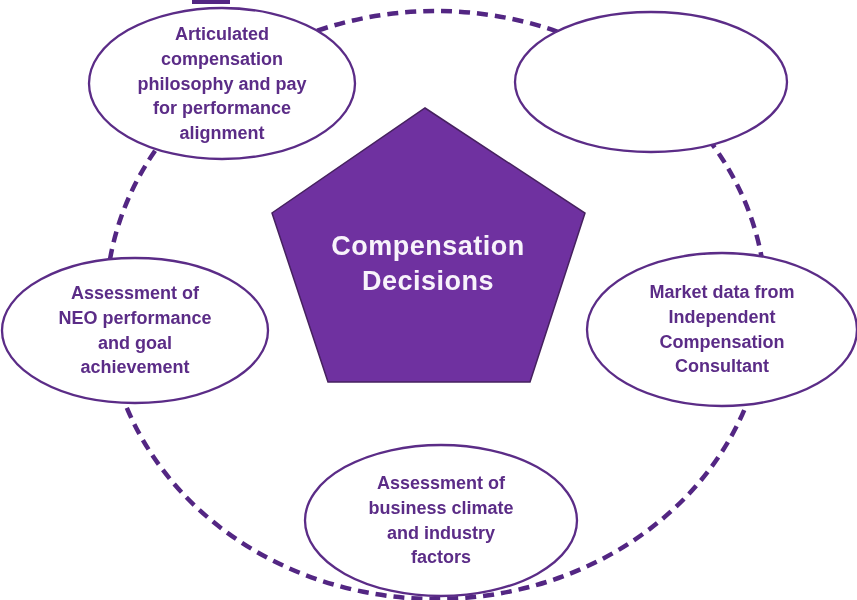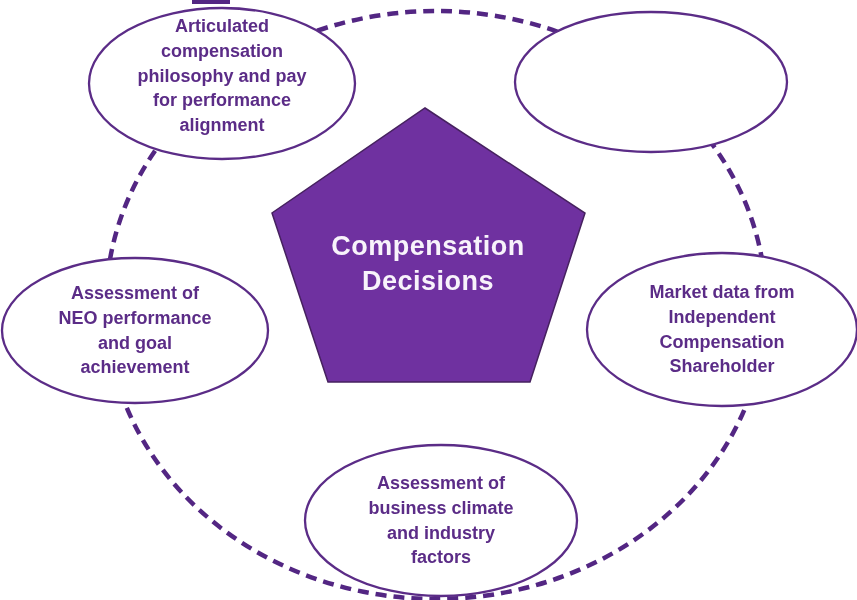--- a/index.html
+++ b/index.html
@@ -58,31 +58,31 @@
     <ellipse cx="722" cy="329.5" rx="135" ry="76.5" fill="#ffffff" stroke="#5b2c87" stroke-width="2.3"></ellipse>
     <ellipse cx="441" cy="520.5" rx="136" ry="75.5" fill="#ffffff" stroke="#5b2c87" stroke-width="2.3"></ellipse>
     <ellipse cx="135" cy="330.5" rx="133" ry="72.5" fill="#ffffff" stroke="#5b2c87" stroke-width="2.3"></ellipse>
 
     <polygon points="425,108 585,213 530,382 328,382 272,213" fill="#6f31a0" stroke="#46215f" stroke-width="1.5"></polygon>
   </svg>
 
   <div class="label center-label" style="left:428px; top:264px;">Compensation
 Decisions</div>
 
-  <div class="label node-label" style="left:222px; top:76px;">Articulated
+  <div class="label node-label" style="left:222px; top:84px;">Articulated
 compensation
 philosophy and pay
 for performance
 alignment</div>
 
 
   <div class="label node-label" style="left:722px; top:330px;">Market data from
 Independent
 Compensation
-Shareholder</div>
+Consultant</div>
 
   <div class="label node-label" style="left:441px; top:521px;">Assessment of
 business climate
 and industry
 factors</div>
 
   <div class="label node-label" style="left:135px; top:331px;">Assessment of
 NEO performance
 and goal
 achievement</div>

